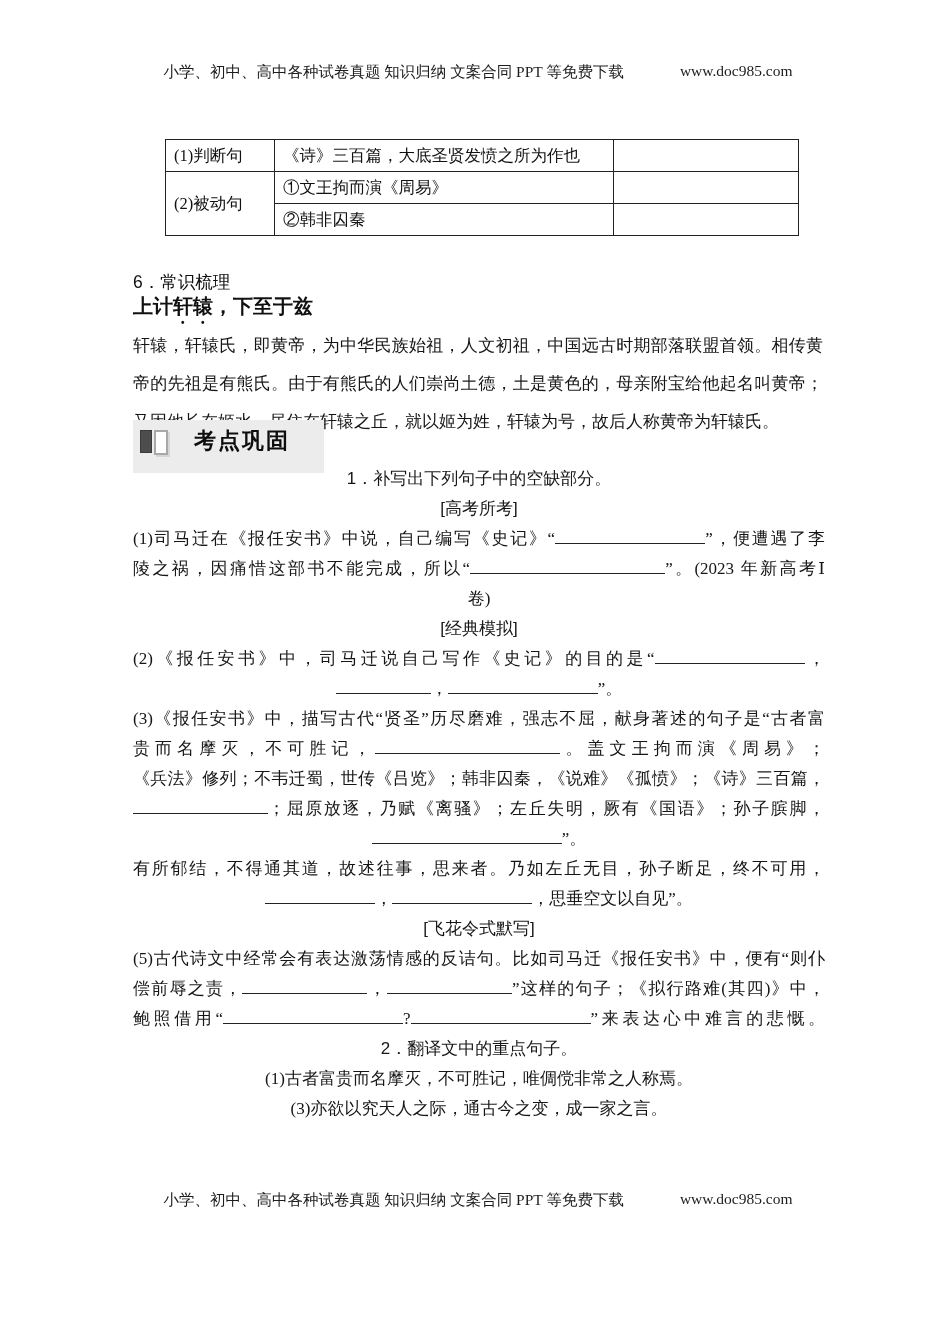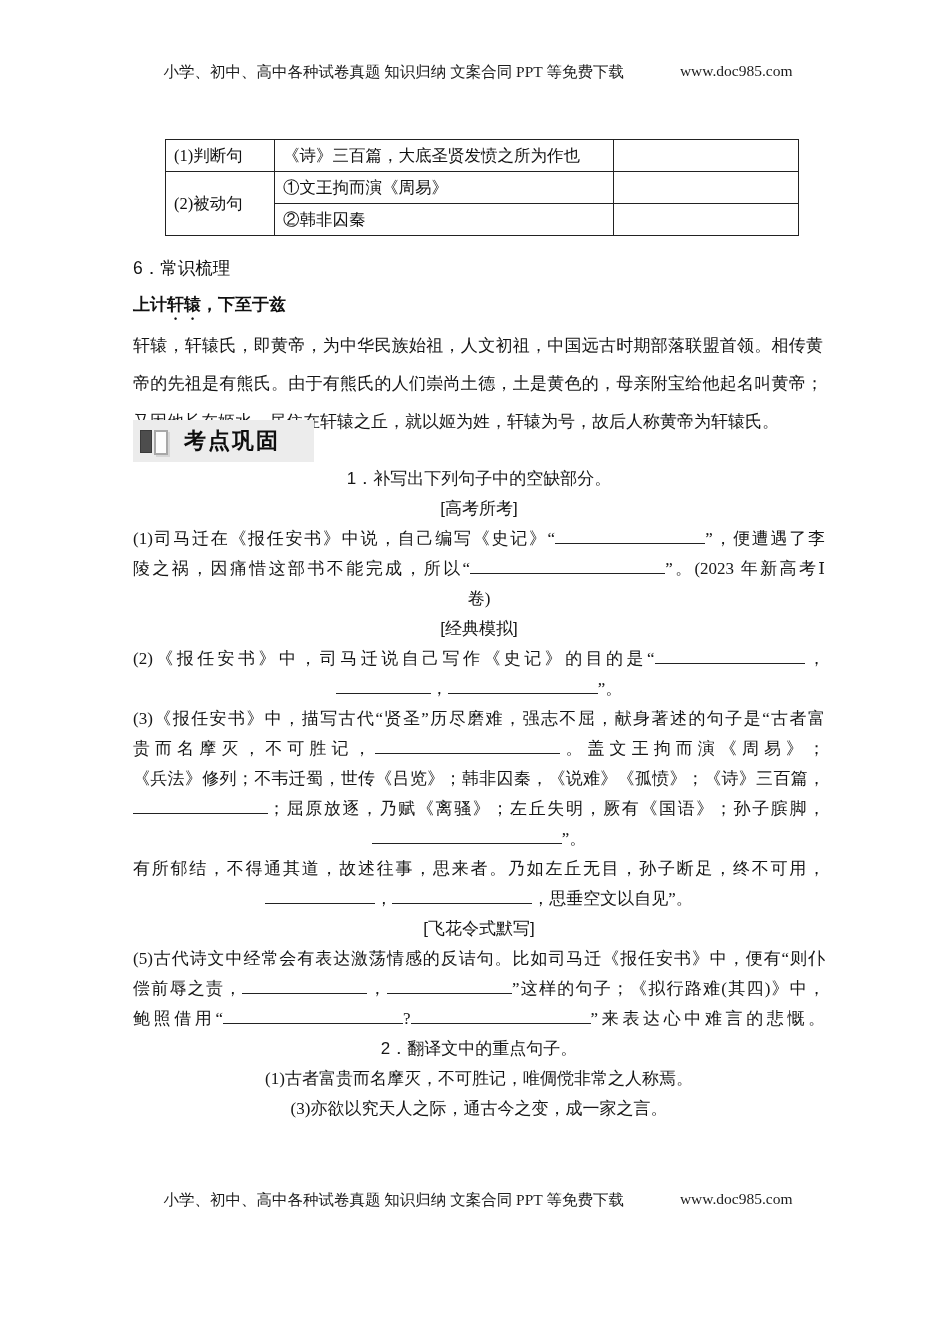--- a/index.html
+++ b/index.html
@@ -18,39 +18,39 @@
   table.qtable{
     position:absolute;left:165px;top:139px;border-collapse:collapse;table-layout:fixed;
     font-size:16.5px;color:#111;
   }
   table.qtable td{border:1.5px solid #222;padding:0 8px;height:31px;vertical-align:middle;}
   td.c1{width:92px;}
   td.c2{width:322px;}
   td.c3{width:168px;}
   
   .sec6-heading{
-    position:absolute;left:133px;top:256px;font-size:17.5px;
+    position:absolute;left:133px;top:270px;font-size:17.5px;
     font-family:"Liberation Sans","DejaVu Sans",sans-serif;color:#101010;
   }
   .sec6-phrase{
-    position:absolute;left:133px;top:293px;font-size:17px;font-weight:bold;
+    position:absolute;left:133px;top:293px;font-size:20px;font-weight:bold;
     font-family:"Liberation Sans","DejaVu Sans",sans-serif;color:#101010;text-align:center;
   }
   .em-dots{
     -webkit-text-emphasis:filled dot;-webkit-text-emphasis-position:under right;
     text-emphasis:filled dot;text-emphasis-position:under right;
   }
   .sec6-para{
     position:absolute;left:133px;top:327px;width:690px;font-size:17px;line-height:38px;
     text-align:justify;color:#151515;
   }
   
   .kd-banner{
-    position:absolute;left:133px;top:420px;display:inline-flex;align-items:center;gap:16px;
-    background:#ececec;padding:6px 34px 6px 5px;
+    position:absolute;left:133px;top:420px;display:inline-flex;align-items:center;gap:26px;
+    background:#ececec;padding:6px 34px 17px 5px;
   }
   .kd-icon{position:relative;width:30px;height:26px;display:inline-block;}
   .kd-icon::before{content:"";position:absolute;left:2px;top:2px;width:10px;height:21px;background:#4d4d4d;border:1px solid #3a3a3a;}
   .kd-icon::after{content:"";position:absolute;left:16px;top:2px;width:10px;height:21px;background:#fdfdfd;border:2px solid #a8a8a8;box-shadow:2px 2px 0 #d6d6d6;}
   .kd-title{font-size:22px;font-weight:bold;font-family:"Liberation Sans","DejaVu Sans",sans-serif;color:#0d0d0d;letter-spacing:2px;}
   
   .exercise{position:absolute;left:133px;top:464px;width:692px;font-size:17px;color:#161616;}
   .line{line-height:30px;height:30px;overflow:hidden;text-align:center;}
   .jst{text-align:justify;text-align-last:justify;}
   .sans{font-family:"Liberation Sans","DejaVu Sans",sans-serif;font-size:17px;}

